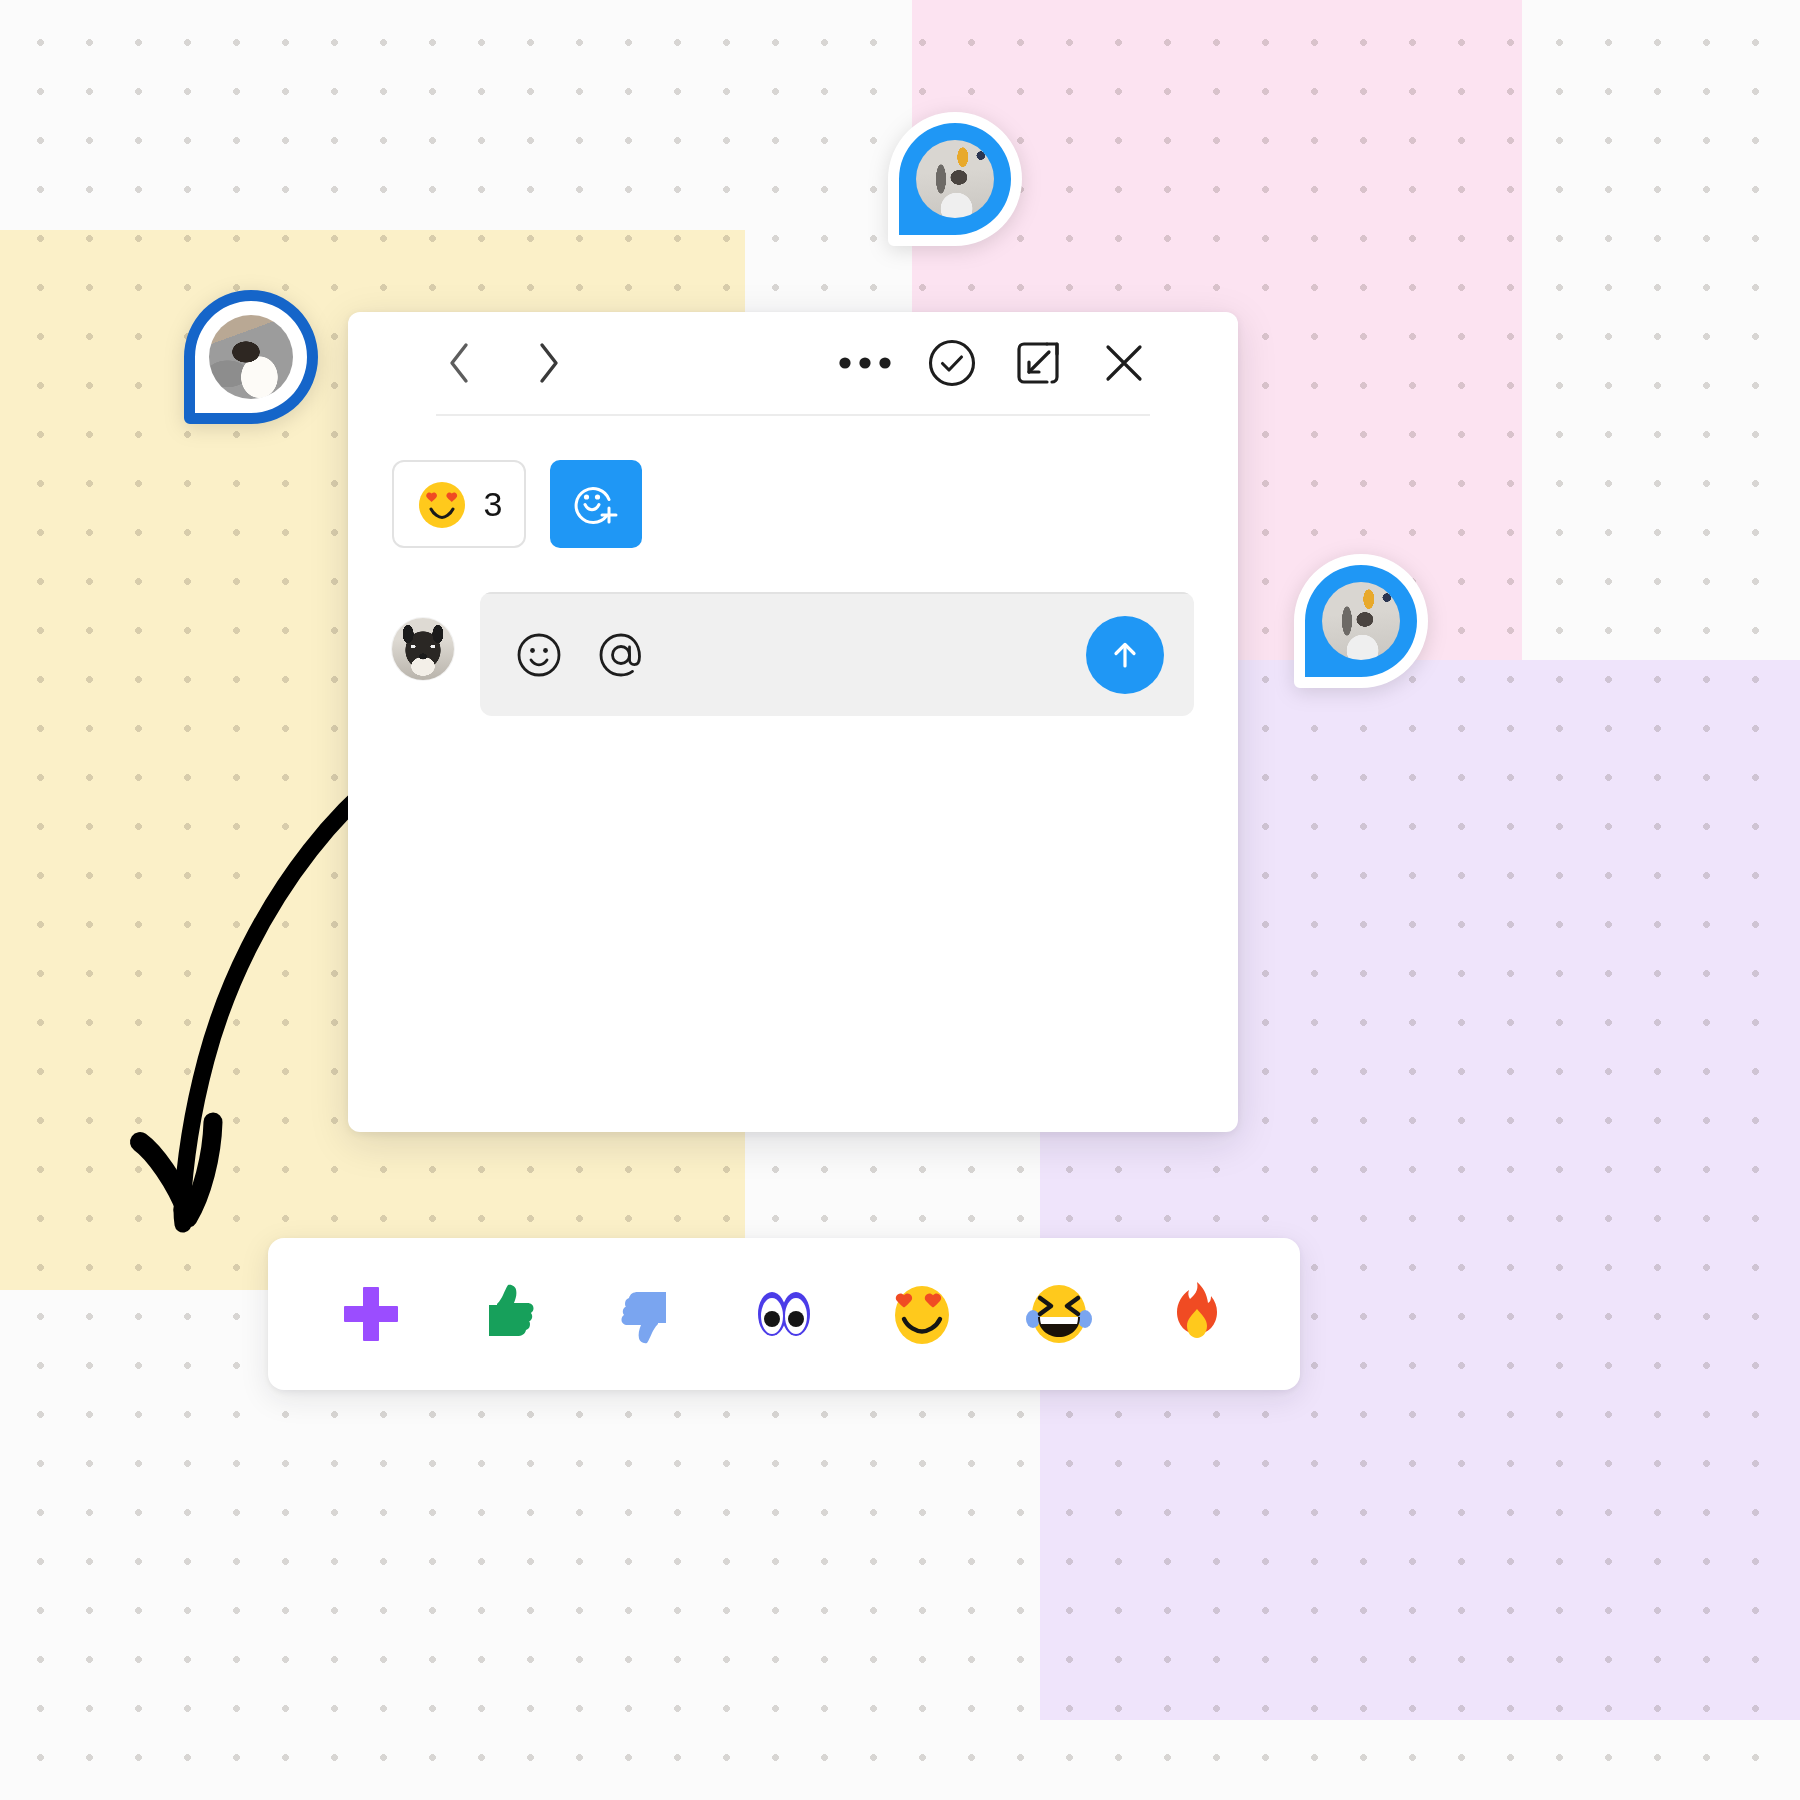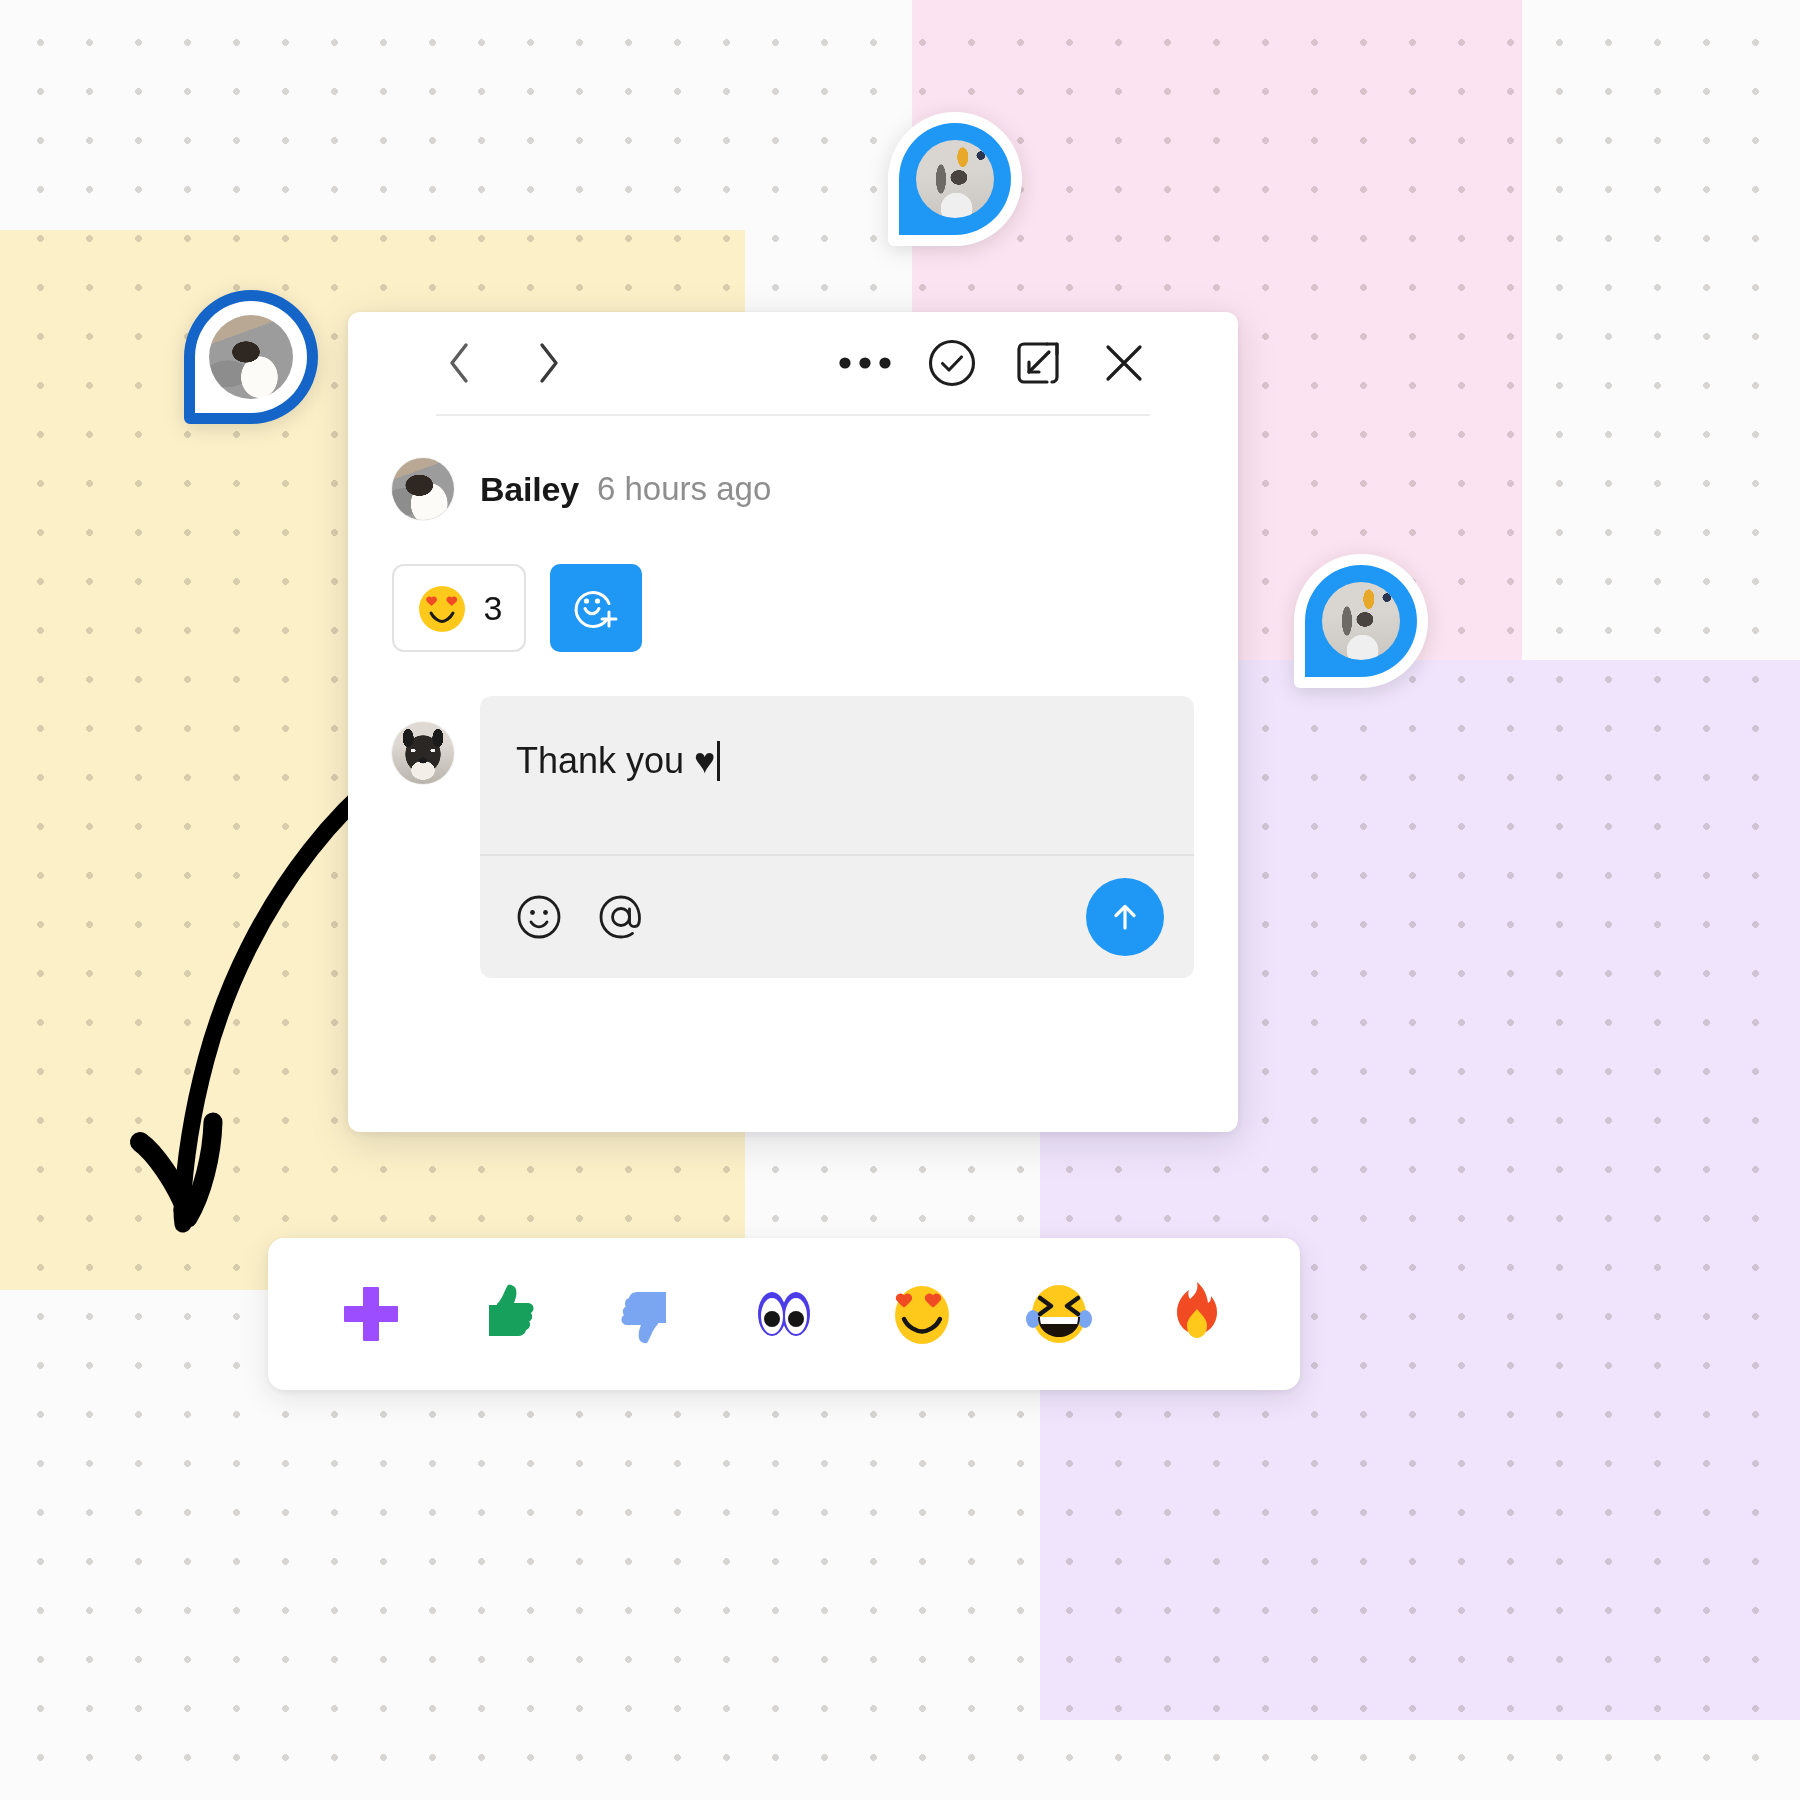--- a/index.html
+++ b/index.html
@@ -299,27 +299,20 @@
               <path d="M7 7 L39 39 M39 7 L7 39" stroke="#1d1d1d" stroke-width="3.2" stroke-linecap="round"></path>
             </svg>
           </button>
 
         </div>
       </div>
     </div>
 
     <div id="card-body">
 
-      <div class="comment-head">
-        <div class="comment-avatar">
-          <div class="photo ph-cat1" style="width:100%;height:100%;border-radius:0;"></div>
-        </div>
-        <div class="author-name">Bailey</div>
-        <div class="timestamp">6 hours ago</div>
-      </div>
 
 
       <div class="reaction-row">
 
         <div class="reaction-chip">
           <svg width="52" height="52" viewBox="0 0 52 52">
             <circle cx="26" cy="27" r="23" fill="#FFC91C"></circle>
             <path d="M11 19.5c-2.6-3.1 2-7.1 4.6-3.9 2.6-3.2 7.2.8 4.6 3.9-1.6 2-3.4 3.5-4.6 4.4-1.2-.9-3-2.4-4.6-4.4z" fill="#F04B23"></path>
             <path d="M31.2 19.5c-2.6-3.1 2-7.1 4.6-3.9 2.6-3.2 7.2.8 4.6 3.9-1.6 2-3.4 3.5-4.6 4.4-1.2-.9-3-2.4-4.6-4.4z" fill="#F04B23"></path>
             <path d="M15 31c2.8 5.6 8 8.4 11 8.4S34.2 36.6 37 31" stroke="#1a1a1a" stroke-width="3" fill="none" stroke-linecap="round"></path>
@@ -339,24 +332,20 @@
         </button>
 
       </div>
 
       <div class="composer-row">
         <div class="composer-avatar">
           <div class="photo ph-dog" style="width:100%;height:100%;border-radius:0;"></div>
         </div>
 
         <div id="composer">
-          <div id="composer-input">
-            <span>Thank you ♥</span>
-              <span class="caret"></span>
-          </div>
 
           <div id="composer-toolbar">
             <span class="comp-icon">
               <svg width="50" height="50" viewBox="0 0 50 50" fill="none">
                 <circle cx="25" cy="25" r="20" stroke="#1d1d1d" stroke-width="2.8"></circle>
                 <circle cx="18.5" cy="20.5" r="2.4" fill="#1d1d1d"></circle>
                 <circle cx="31.5" cy="20.5" r="2.4" fill="#1d1d1d"></circle>
                 <path d="M17 30c2.2 3.4 5.4 4.8 8 4.8s5.8-1.4 8-4.8" stroke="#1d1d1d" stroke-width="2.8" fill="none" stroke-linecap="round"></path>
               </svg>
             </span>

